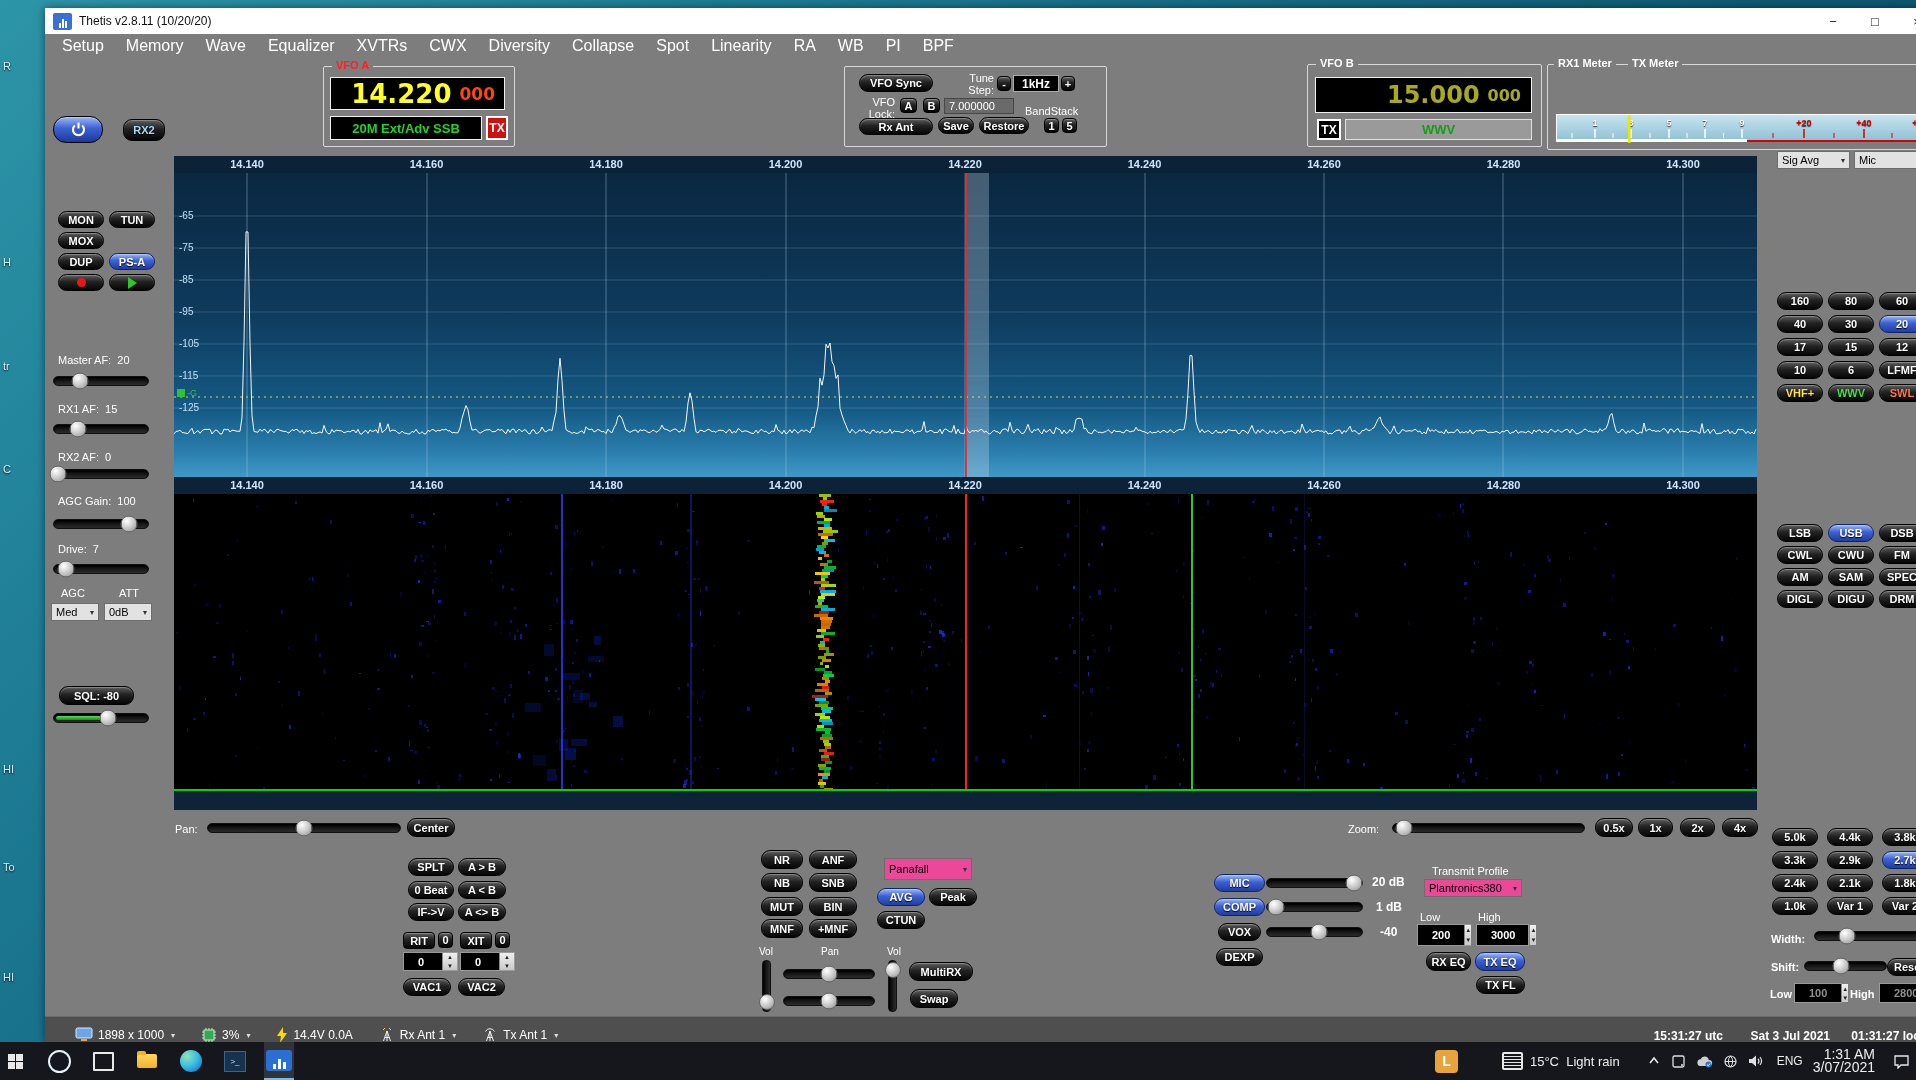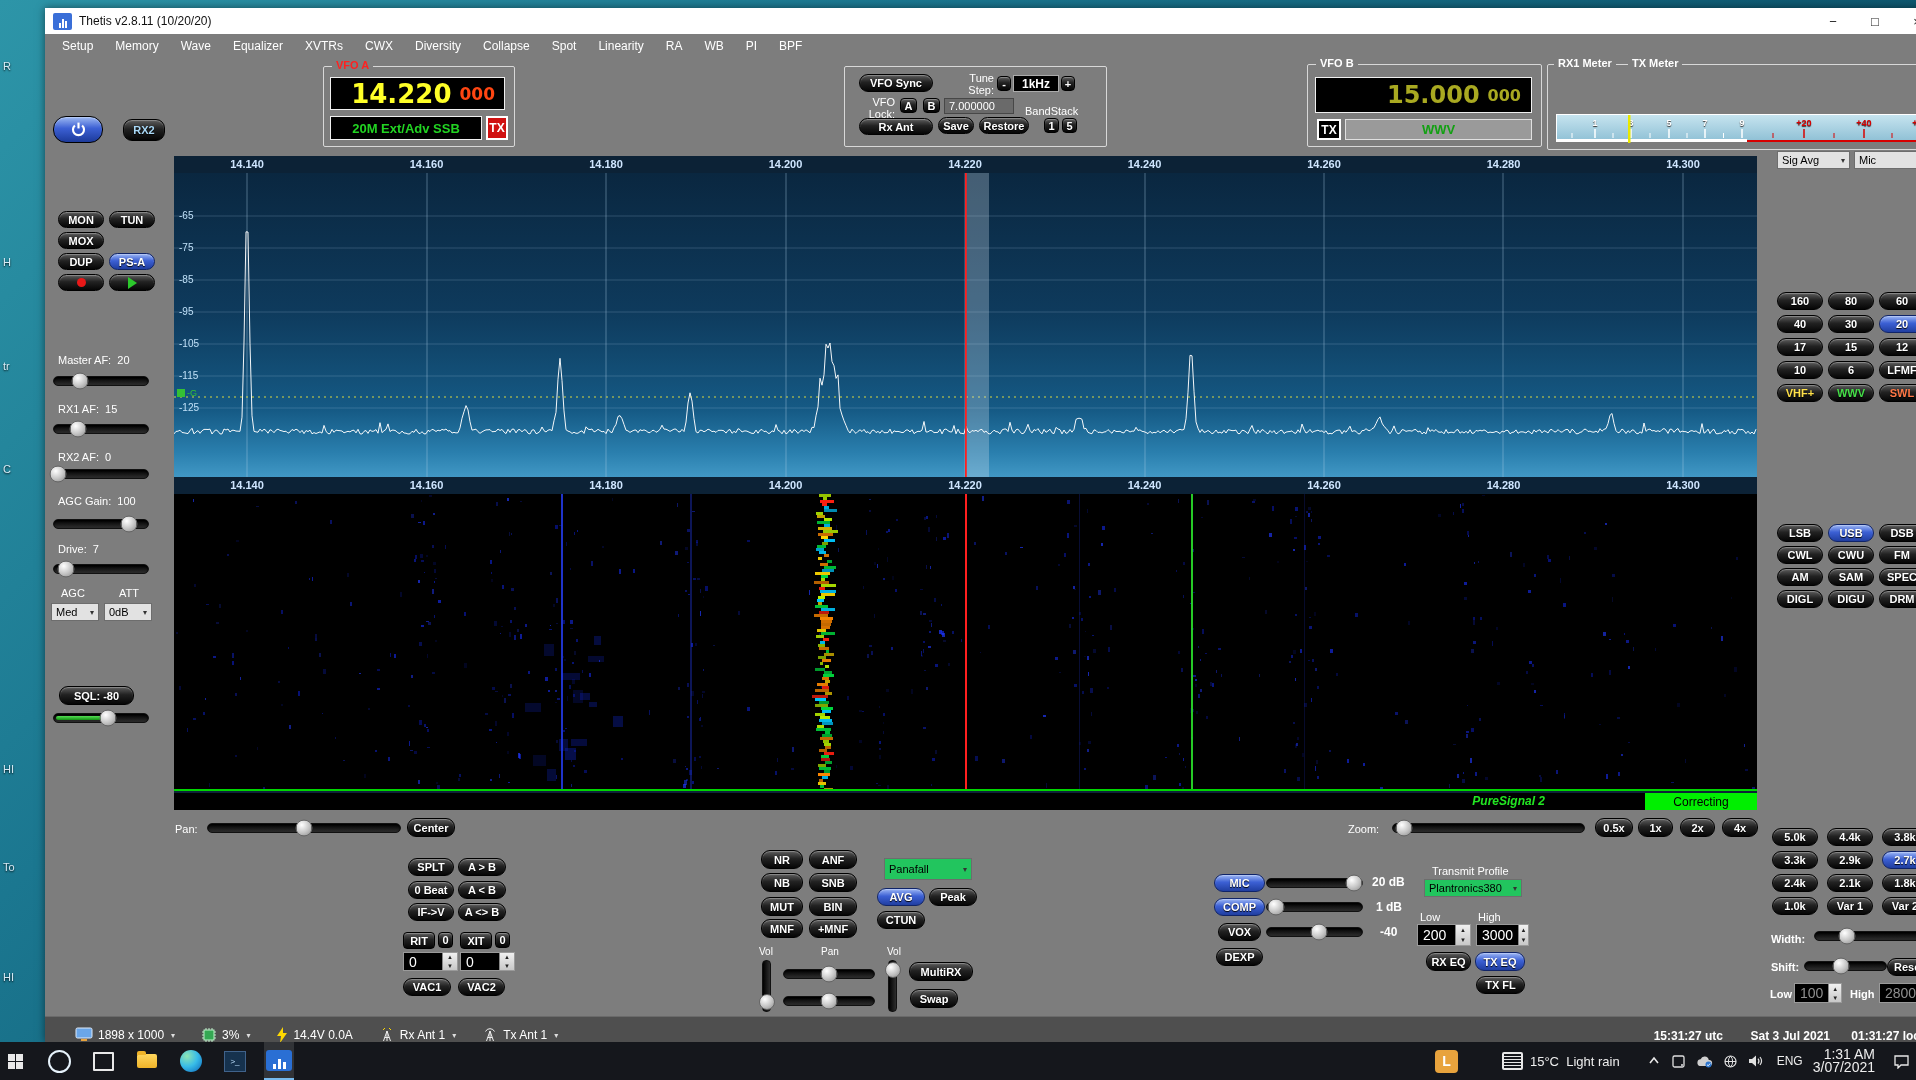--- a/index.html
+++ b/index.html
@@ -10,21 +10,21 @@
   .a{position:absolute;}
   
   .titlebar{position:absolute;left:0;top:0;width:100%;height:26px;background:#ffffff;display:flex;align-items:center;}
   .appico{width:15px;height:13px;margin-left:8px;background:#3a6fd8;border-radius:2px;display:flex;align-items:flex-end;justify-content:center;gap:1px;padding:2px 2px;}
   .appico i{display:block;width:2px;background:#fff;}
   .title-text{margin-left:7px;font-size:12px;color:#111;}
   .wctl{margin-left:auto;display:flex;height:100%;}
   .wctl div{width:42px;display:flex;align-items:center;justify-content:center;font-size:13px;color:#222;}
   
   .menubar{position:absolute;left:6px;top:27px;height:22px;display:flex;align-items:center;}
-  .menubar div{padding:0 11px;color:#fff;font-size:12px;}
+  .menubar div{padding:0 11px;color:#fff;font-size:16px;}
   
   .grp{position:absolute;border:1px solid #d8d8d8;border-radius:2px;}
   .grp-label{position:absolute;top:-8px;left:8px;background:#7d7d7d;padding:0 4px;font-size:11px;font-weight:bold;color:#fff;}
   .grp-label.red{color:#ff2020;}
   
   .btn{box-sizing:border-box;border-radius:9px;border:1px solid #000;color:#fff;font-size:11px;font-weight:bold;
        display:flex;align-items:center;justify-content:center;text-shadow:0 1px 1px #000;
        background:linear-gradient(180deg,#5e5e5e,#222 45%,#050505);box-shadow:inset 0 1px 1px rgba(255,255,255,.3);}
   .btn.active{background:linear-gradient(180deg,#9cb6f4,#3c60d4 45%,#203ea0);border-color:#102468;}
   .c-yellow{color:#ffe14a;} .c-green{color:#46e049;} .c-orange{color:#ff7746;}
@@ -35,24 +35,24 @@
       background:radial-gradient(circle at 35% 30%,#fff,#c4c4c4 55%,#8a8a8a);border:1px solid #666;}
   .hslider .fill{position:absolute;left:2px;top:2px;bottom:2px;border-radius:3px;background:linear-gradient(180deg,#55e055,#149014);}
   .vslider{box-sizing:border-box;width:9px;border-radius:4px;background:linear-gradient(90deg,#000,#2e2e2e);border:1px solid #111;}
   .vslider .knob{position:absolute;top:var(--p,50%);left:50%;transform:translate(-50%,-50%);width:14px;height:14px;border-radius:50%;
       background:radial-gradient(circle at 35% 30%,#fff,#c4c4c4 55%,#8a8a8a);border:1px solid #666;}
   .lbl{position:absolute;color:#fff;font-size:11px;white-space:pre;}
   .lbl2{line-height:12px;text-align:right;}
   
   .dd{box-sizing:border-box;background:#e2e2e2;border:1px solid #6d6d6d;color:#000;font-size:11px;display:flex;align-items:center;padding:0 4px;justify-content:center;}
   .dd .chev{margin-left:auto;font-size:8px;color:#333;}
-  .dd.white{background:#22c55e;}
+  .dd.white{background:#ec4899;}
   
   .spin{box-sizing:border-box;display:flex;border:1px solid #9a9a9a;background:#000;}
-  .spin .val{flex:1;color:#fff;font-size:14px;padding:2px 5px;display:flex;align-items:center;}
+  .spin .val{flex:1;color:#fff;font-size:11px;padding:2px 14px;display:flex;align-items:center;font-weight:bold;}
   .spin.dis .val{color:#8f8f8f;}
   .spin .ud{width:14px;background:linear-gradient(180deg,#f0f0f0,#c8c8c8);display:flex;flex-direction:column;border-left:1px solid #888;}
   .spin .ud span{flex:1;display:flex;align-items:center;justify-content:center;font-size:6px;color:#222;}
   .entry{box-sizing:border-box;background:#6a6a6a;border:1px solid #474747;color:#fff;font-size:11px;padding:1px 4px;display:flex;align-items:center;}
   
   .freqdisp{box-sizing:border-box;background:#000;border:1px solid #f0f0f0;display:flex;align-items:center;justify-content:flex-end;font-family:"DejaVu Sans",sans-serif;font-weight:bold;}
   .bandbox{box-sizing:border-box;background:#000;border:1px solid #f0f0f0;display:flex;align-items:center;justify-content:center;font-weight:bold;}
   
   .display{position:absolute;left:129px;top:148px;width:1583px;height:654px;background:#0d2438;}
   .fscale{position:absolute;left:0;width:1583px;height:17px;background:#0c2236;}
@@ -1022,24 +1022,20 @@
             <rect x="650" y="294" width="9" height="3" fill="#ffd800" opacity="0.67"></rect>
             <rect x="387" y="0" width="2" height="295" fill="#2238e0" opacity="0.9"></rect>
             <rect x="516" y="0" width="2" height="295" fill="#1a2cb0" opacity="0.5"></rect>
             <rect x="905" y="0" width="1" height="295" fill="#1a2cb0" opacity="0.3"></rect>
             <rect x="1130" y="0" width="1" height="295" fill="#1a2cb0" opacity="0.25"></rect>
             <rect x="791" y="0" width="2" height="295" fill="#ff1f1f" opacity="1"></rect>
             <rect x="1017" y="0" width="2" height="295" fill="#2ae02a" opacity="0.9"></rect>
           </svg>
       </div>
       <div class="wf-green-line"></div>
-      <div class="psbar">
-        <span class="ps-text">PureSignal 2</span>
-        <span class="correcting">Correcting</span>
-      </div>
     </div>
 
     <div class="lbl" style="left:130px;top:815px">Pan:</div>
     <div class="hslider a" style="left:162px;top:815px;width:194px;--p:50%">
         <div class="knob"></div>
       </div>
     <div class="btn a" style="left:362px;top:810px;width:48px;height:19px">Center</div>
     <div class="lbl" style="left:1303px;top:815px">Zoom:</div>
     <div class="hslider a" style="left:1347px;top:815px;width:193px;--p:6%">
         <div class="knob"></div>

